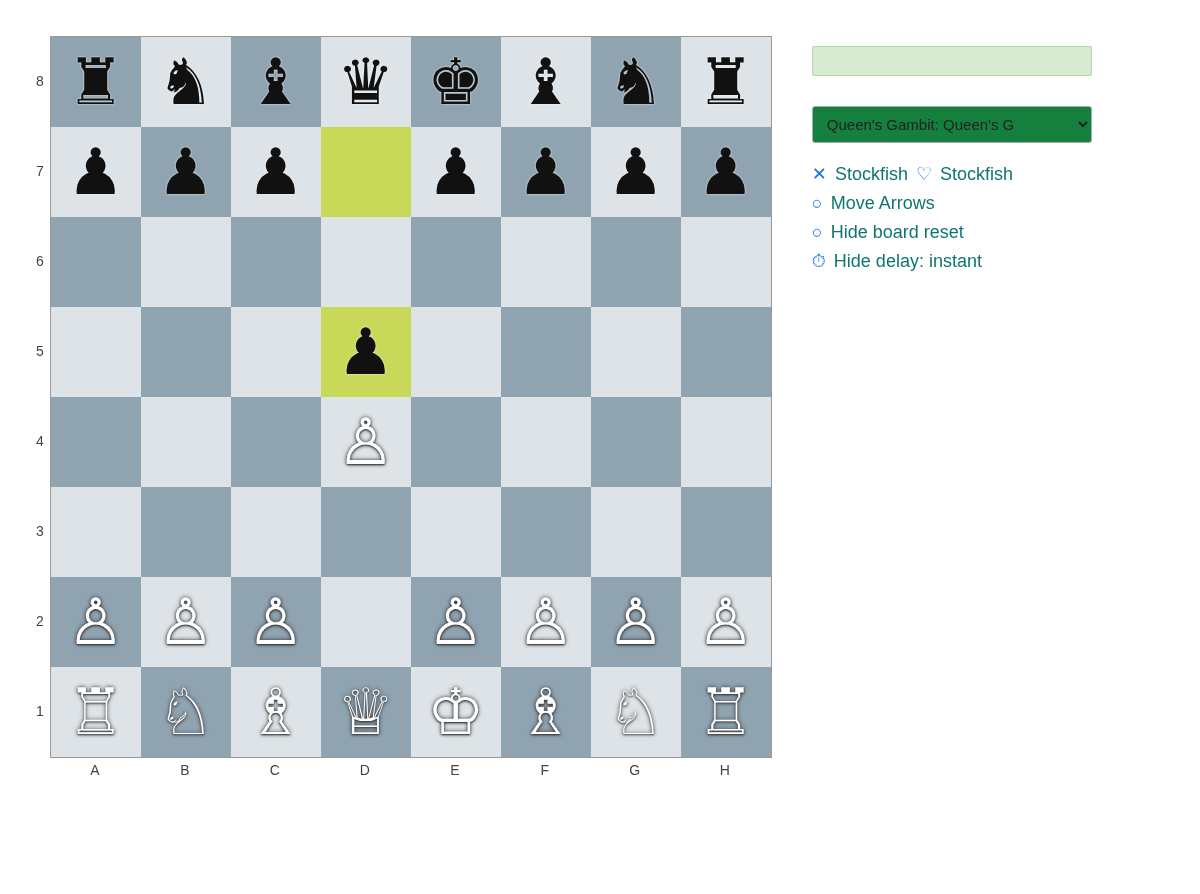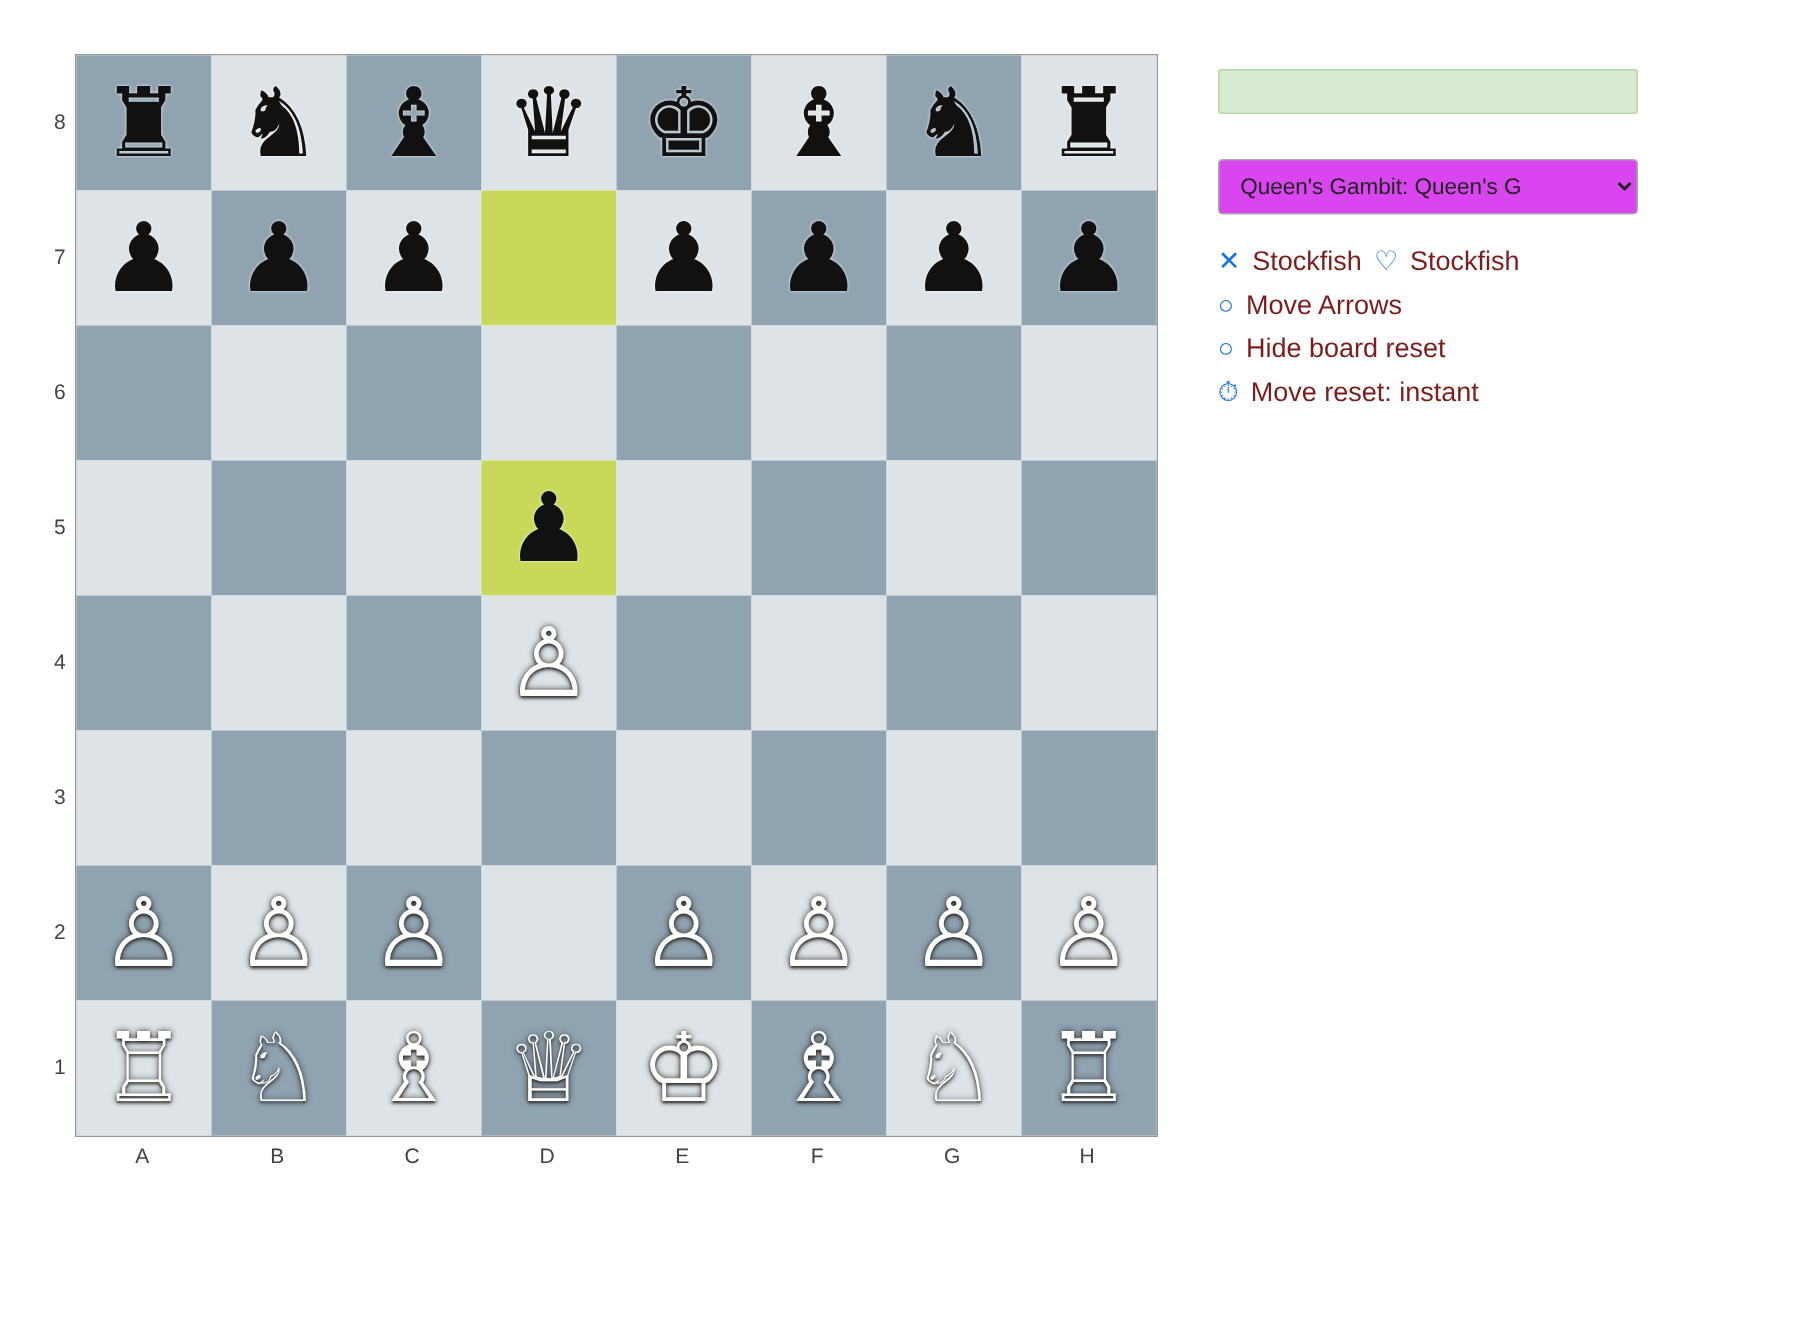--- a/index.html
+++ b/index.html
@@ -100,39 +100,39 @@
       font-weight: bold;
       margin-bottom: 10px;
       color: #222;
     }
     .chapter-select {
       width: 100%;
       padding: 8px 10px;
       font-size: 15px;
       border: 1px solid #aaa;
       border-radius: 3px;
-      background: #d946ef;
+      background: #15803d;
       color: #222;
       margin-bottom: 20px;
       cursor: pointer;
     }
     .options-list {
       display: flex;
       flex-direction: column;
       gap: 8px;
     }
     .option-item {
       display: flex;
       align-items: center;
       gap: 8px;
       font-size: 18px;
       cursor: pointer;
     }
     .option-item a {
-      color: #7f1d1d;
+      color: #0f766e;
       text-decoration: none;
     }
     .icon-x { color: #1a73e8; font-size: 18px; }
     .icon-heart { color: #1a73e8; font-size: 18px; }
     .icon-circle { color: #1a73e8; font-size: 18px; }
     .icon-clock { color: #1a73e8; font-size: 18px; }
   </style>
 </head>
 <body>
 
@@ -315,18 +315,18 @@
         <div class="option-item">
           <span class="icon-circle">○</span>
           <a href="#">Move Arrows</a>
         </div>
         <div class="option-item">
           <span class="icon-circle">○</span>
           <a href="#">Hide board reset</a>
         </div>
         <div class="option-item">
           <span class="icon-clock">⏱</span>
-          <a href="#">Move reset: instant</a>
+          <a href="#">Hide delay: instant</a>
         </div>
       </div>
     </div>
   </div>
 </div>
 
 </body></html>

